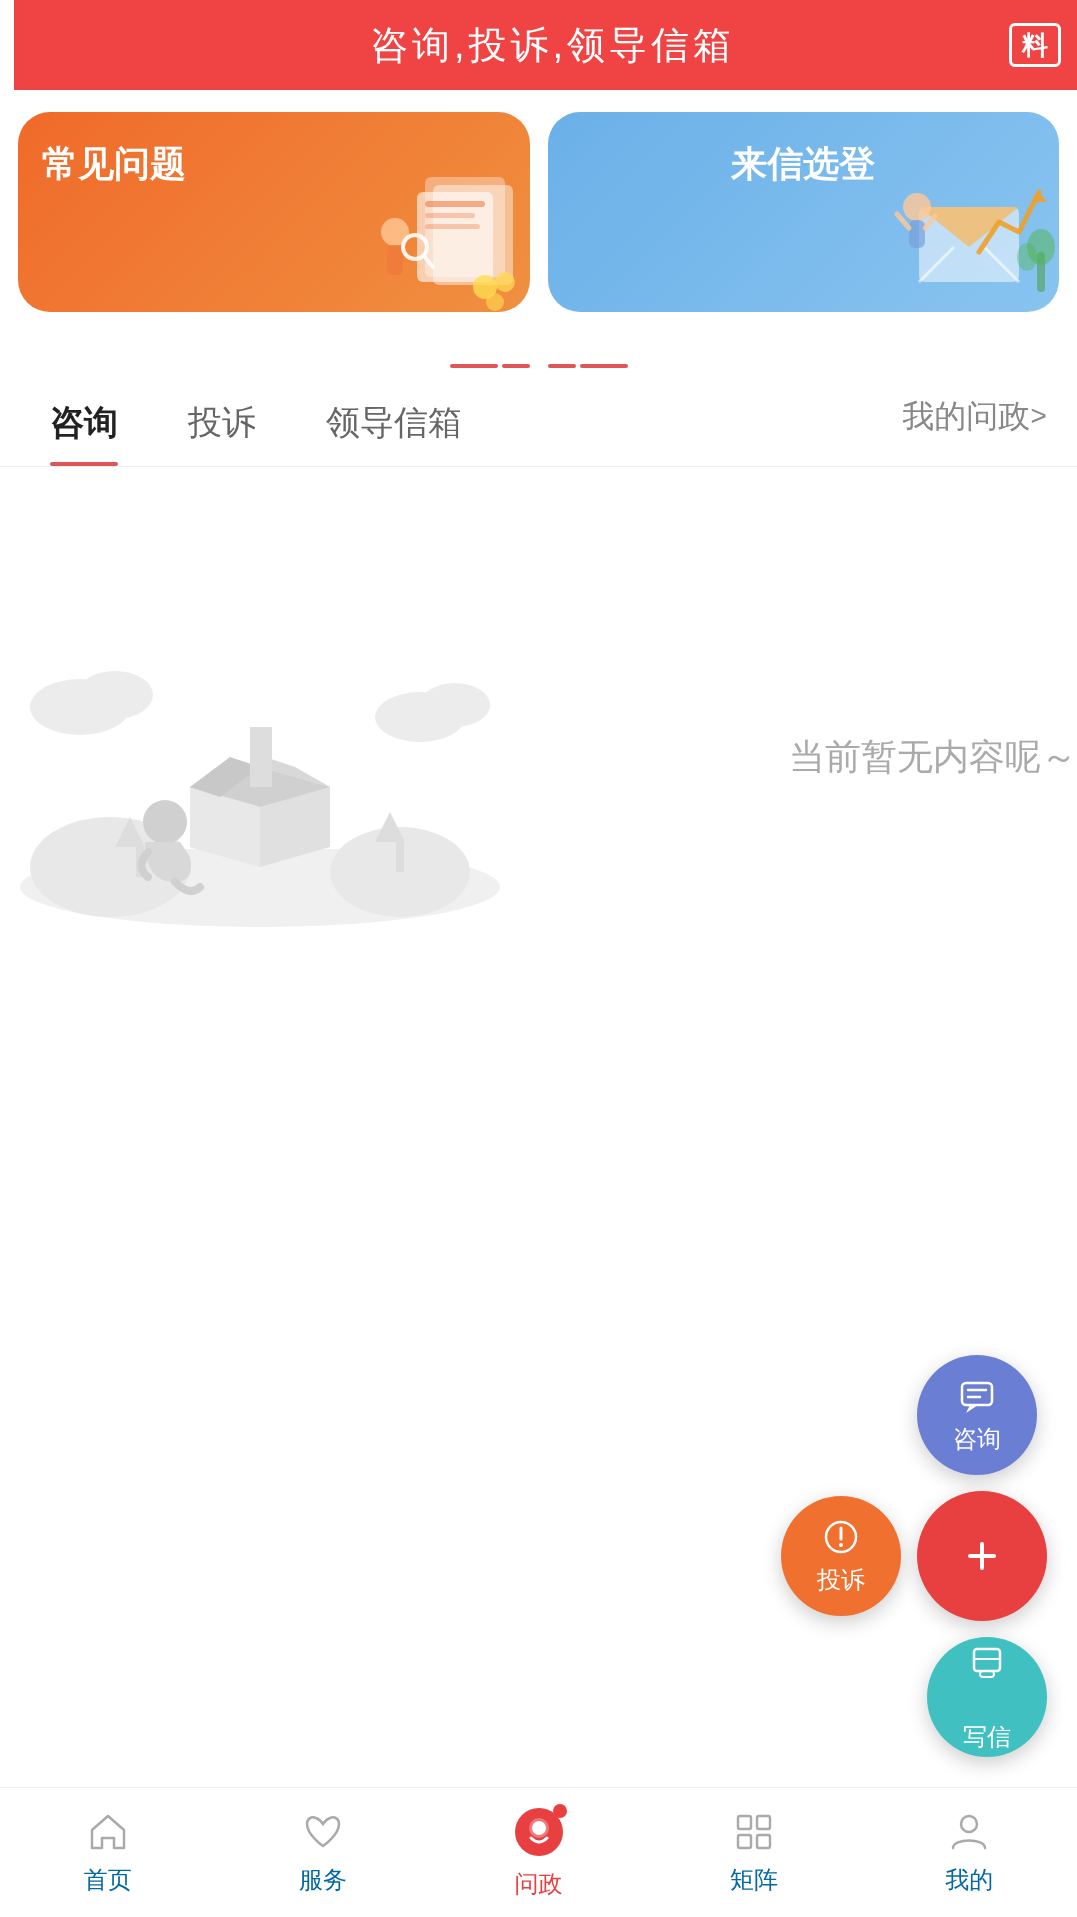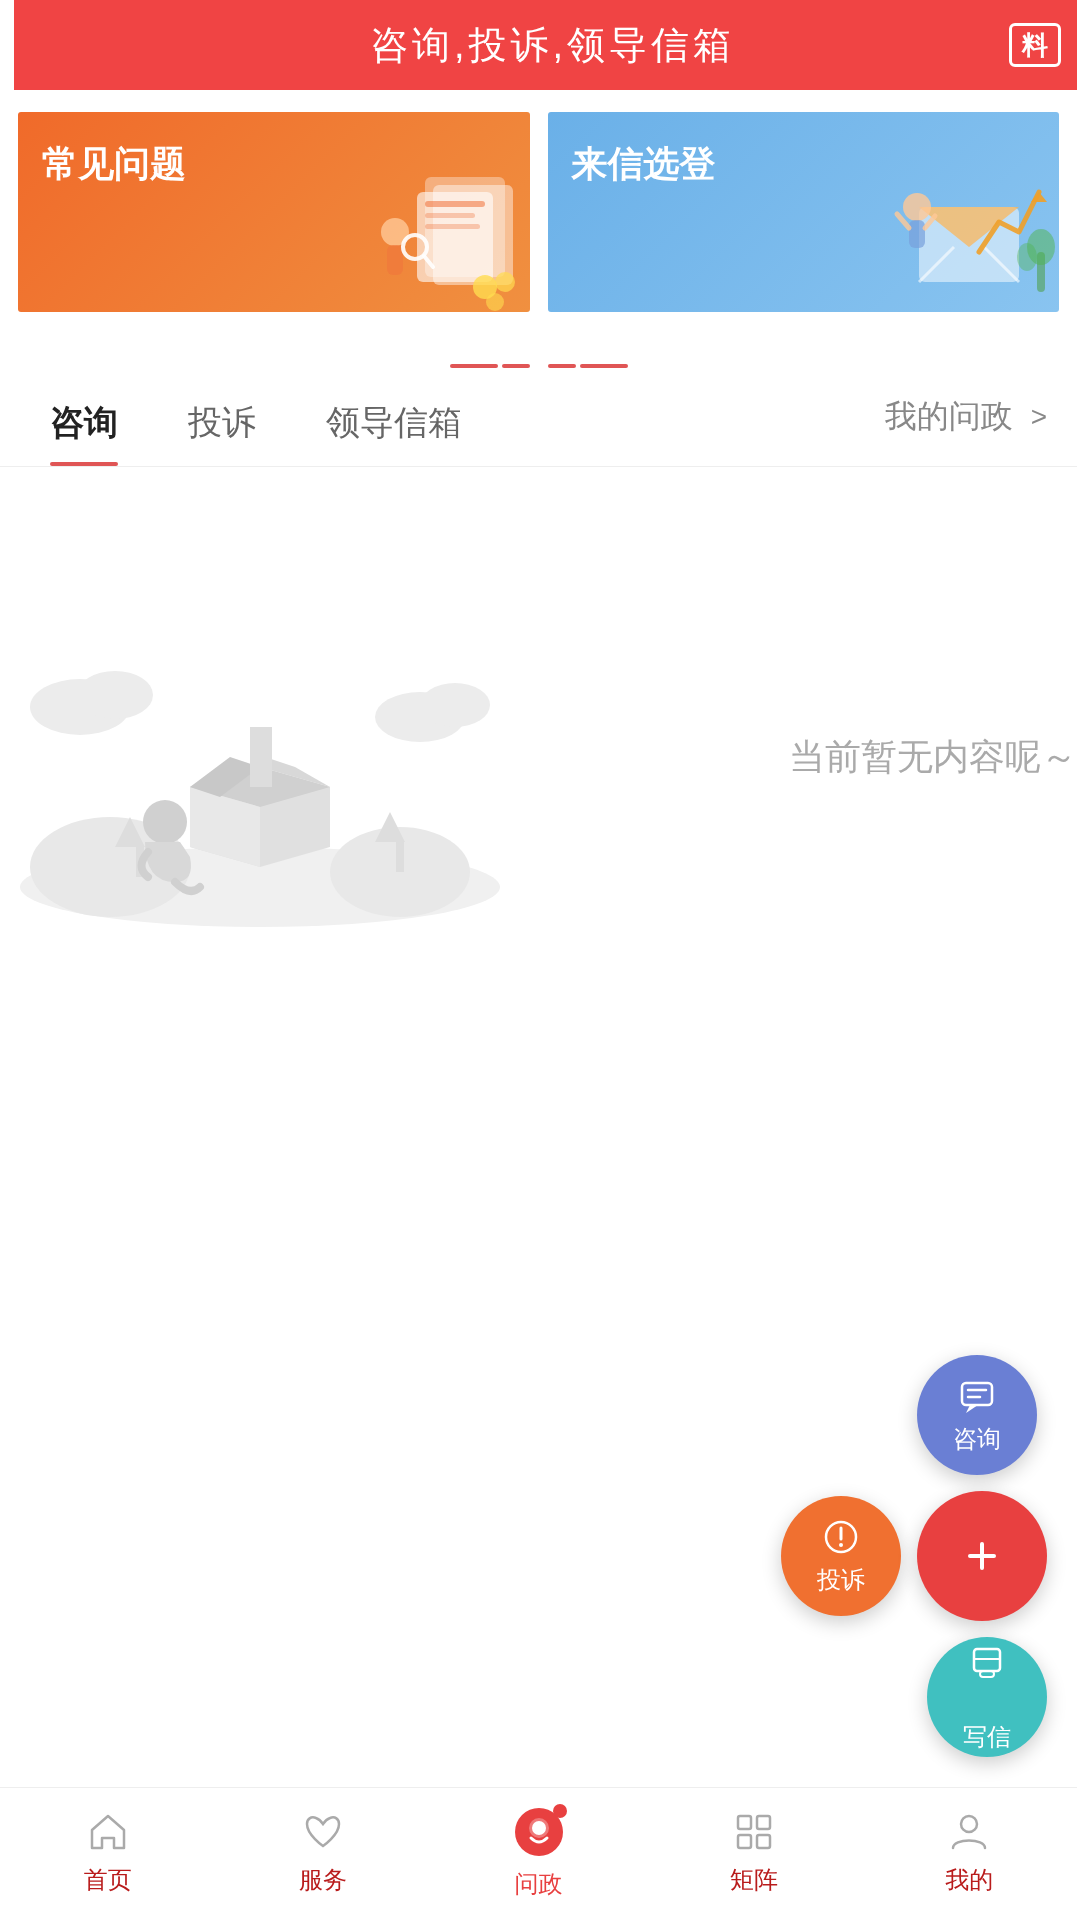--- a/index.html
+++ b/index.html
@@ -50,33 +50,34 @@
     
     .banner-section {
       display: flex;
       gap: 18px;
       padding: 22px 18px;
       background: #fff;
     }
     .banner-card {
       flex: 1;
       height: 200px;
-      border-radius: 3px;
+      border-radius: 32px;
       display: flex;
       align-items: flex-start;
       padding: 28px 24px;
       position: relative;
       overflow: hidden;
       cursor: pointer;
     }
     .banner-card-left {
       background: linear-gradient(135deg, #f06a2a 0%, #f09040 100%);
     }
     .banner-card-right {
       background: linear-gradient(135deg, #6ab0e8 0%, #89c4f0 100%);
+      justify-content: center;
     }
     .banner-card-title {
       color: #fff;
       font-size: 36px;
       font-weight: 700;
       z-index: 2;
     }
     .banner-illustration {
       position: absolute;
       right: 10px;
@@ -153,22 +154,23 @@
       background: #e05555;
       border-radius: 2px;
     }
     .tab-right {
       margin-left: auto;
       font-size: 32px;
       color: #888;
       cursor: pointer;
       display: flex;
       align-items: center;
-      gap: 18px;
+      gap: 0;
       padding-bottom: 20px;
+      font-family: Liberation Mono, monospace;
     }
     .tab-right-chevron {
       font-size: 28px;
       color: #888;
     }
 
     
     .empty-section {
       display: flex;
       flex-direction: row;
@@ -237,21 +239,21 @@
     .nav-item {
       display: flex;
       flex-direction: column;
       align-items: center;
       gap: 6px;
       cursor: pointer;
       flex: 1;
     }
     .nav-label {
       font-size: 24px;
-      color: #b91c1c;
+      color: #0369a1;
     }
     .nav-label.active-nav {
       color: #e84040;
     }
     .nav-dot {
       width: 14px;
       height: 14px;
       background: #e84040;
       border-radius: 50%;
       position: absolute;

